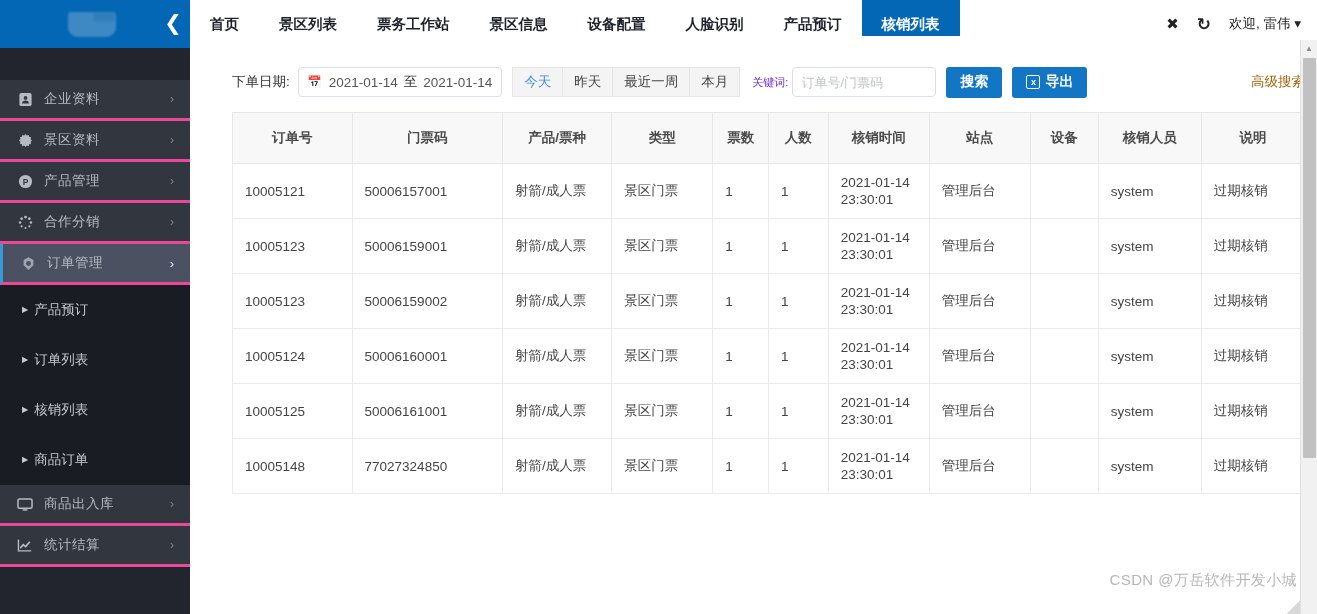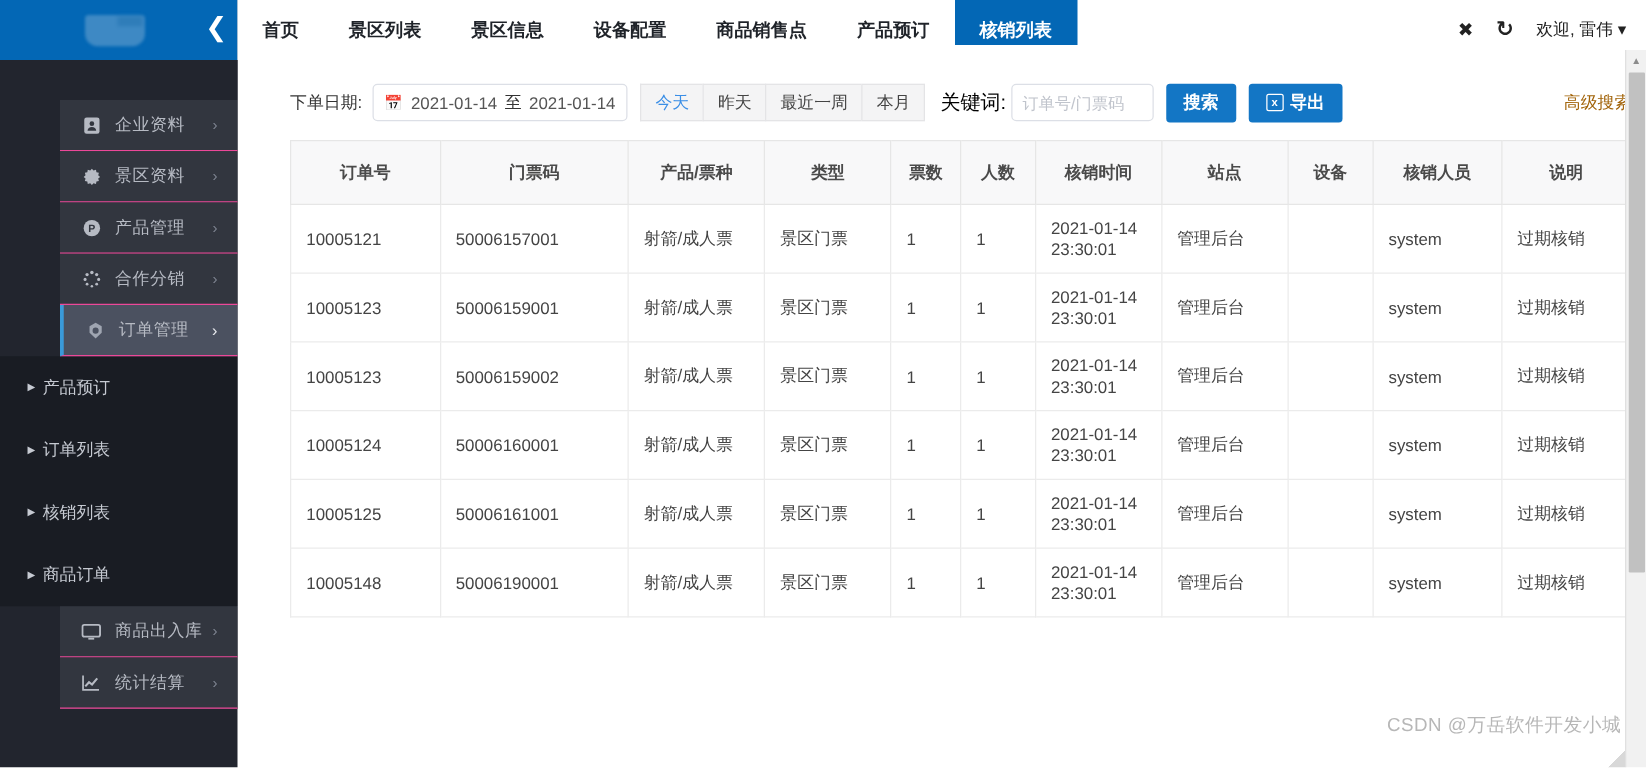--- a/index.html
+++ b/index.html
@@ -37,24 +37,23 @@
     width: 22px; height: 26px;
     color: #ffffff; font-size: 21px; line-height: 24px;
     text-align: center; cursor: pointer; font-weight: bold;
   }
   .nav-gap { height: 32px; background: #22252e; }
 
   .nav-item {
     display: flex; align-items: center;
     height: 41px; padding-left: 14px;
     color: #b6bac3; font-size: 13.5px;
-    border-bottom: 1px solid #ec4899;
+    border-bottom: 3px solid #ec4899;
     cursor: pointer; position: relative;
     background: #32363f;
-    margin-left: 48px;
   }
   .nav-item.active { background: #4b5160; border-left: 3px solid #3a9ad9; }
   .nav-item .ni-icon {
     width: 22px; height: 18px; margin-right: 8px;
     display: flex; align-items: center; justify-content: center;
     color: #b6bac3;
   }
   .nav-item .ni-label { flex: 1; letter-spacing: .5px; }
   .nav-item .ni-arrow { color: #7d8390; font-size: 12px; margin-right: 16px; }
   .nav-item.active .ni-arrow { color: #e8eaee; font-size: 13px; }
@@ -120,23 +119,23 @@
   .seg {
     height: 30px; padding: 0 11px;
     display: flex; align-items: center;
     background: #f4f4f5; border: 1px solid #e4e4e6;
     border-right: none;
     font-size: 13.5px; color: #444; cursor: pointer; white-space: nowrap;
   }
   .seg:last-child { border-right: 1px solid #e4e4e6; }
   .seg.selected { color: #3a8ee6; }
 
-  .kw-label { font-size: 16px; color: #000000; margin-left: 12px; margin-right: 4px; white-space: nowrap; }
+  .kw-label { font-size: 11px; color: #6d28d9; margin-left: 12px; margin-right: 4px; white-space: nowrap; }
   .kw-input {
-    width: 114px; height: 30px;
+    width: 144px; height: 30px;
     border: 1px solid #dcdfe6; border-radius: 4px;
     padding: 0 8px; font-size: 13px; color: #333;
     font-family: inherit; outline: none;
   }
   .kw-input::placeholder { color: #c0c4cc; }
 
   .btn-blue {
     height: 31px; padding: 0 14px; margin-left: 10px;
     background: #1376c5; border: none; border-radius: 3px;
     color: #fff; font-size: 14px; font-weight: bold;
@@ -316,23 +315,24 @@
           </svg>
       </span>
       <span class="ni-label">统计结算</span>
       <span class="ni-arrow">›</span>
     </div>
   </div>
 
   <div id="topnav">
     <div class="tab">首页</div>
     <div class="tab">景区列表</div>
+    <div class="tab">票务工作站</div>
     <div class="tab">景区信息</div>
     <div class="tab">设备配置</div>
-    <div class="tab">商品销售点</div>
+    <div class="tab">人脸识别</div>
     <div class="tab">产品预订</div>
     <div class="tab active">核销列表</div>
     <div class="topnav-spacer"></div>
     <div class="topnav-tools">
       <span class="tool-ic">✖</span>
       <span class="tool-ic refresh">↻</span>
       <span class="welcome">欢迎, 雷伟 ▾</span>
     </div>
   </div>
 
@@ -474,21 +474,21 @@
                 <div>2021-01-14</div>
                 <div>23:30:01</div>
               </td>
               <td class="c-left">管理后台</td>
               <td class="c-left"></td>
               <td class="c-left">system</td>
               <td class="c-left">过期核销</td>
             </tr>
             <tr>
               <td class="c-left">10005148</td>
-              <td class="c-left">50006190001</td>
+              <td class="c-left">77027324850</td>
               <td class="c-left">射箭/成人票</td>
               <td class="c-left">景区门票</td>
               <td class="c-left">1</td>
               <td class="c-left">1</td>
               <td class="time-cell c-left">
                 <div>2021-01-14</div>
                 <div>23:30:01</div>
               </td>
               <td class="c-left">管理后台</td>
               <td class="c-left"></td>

